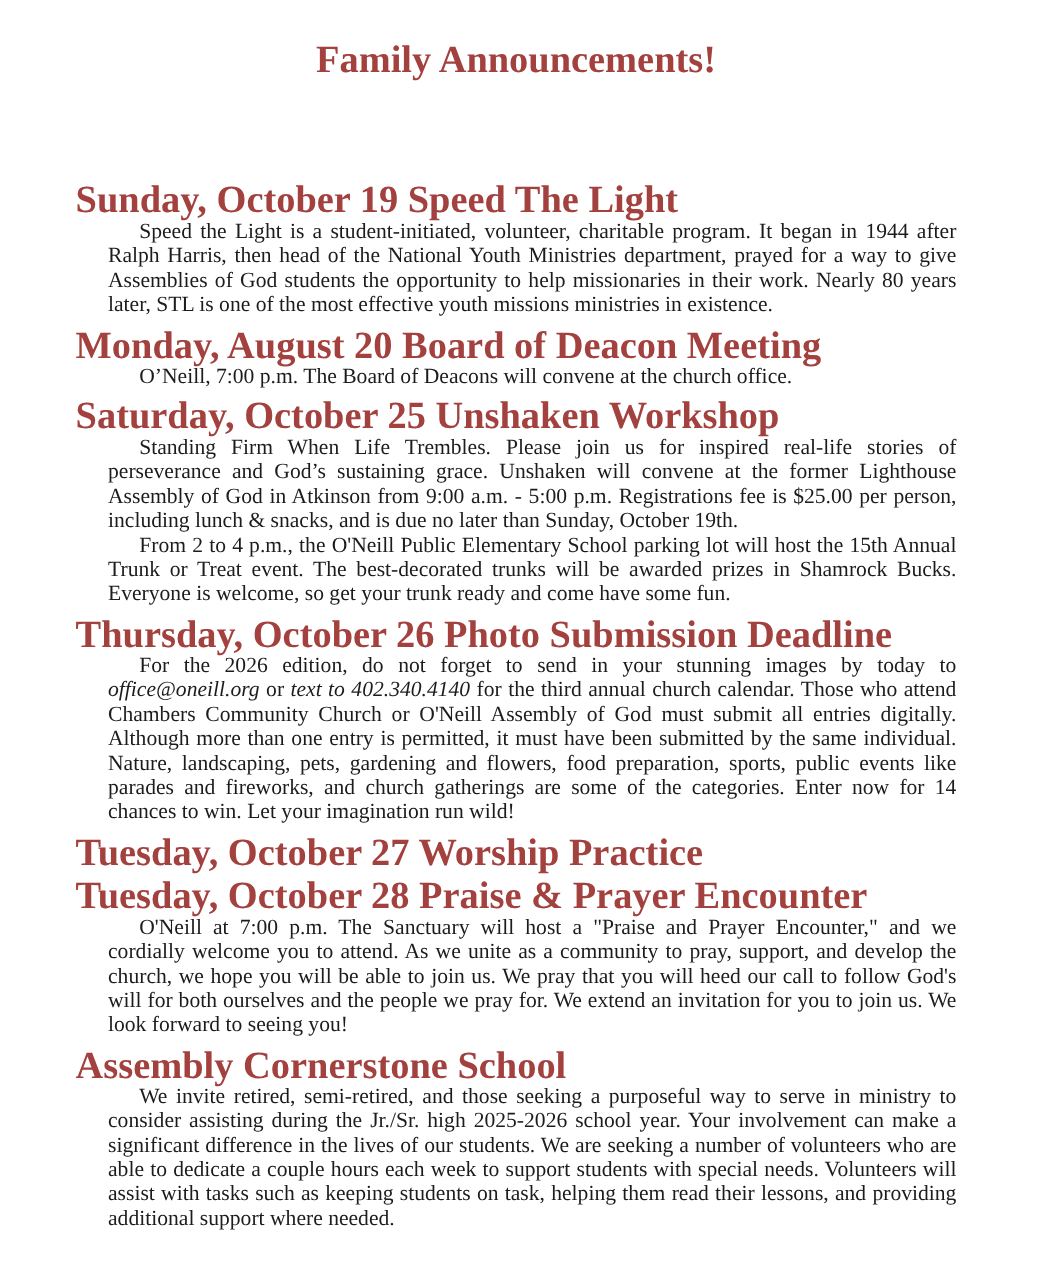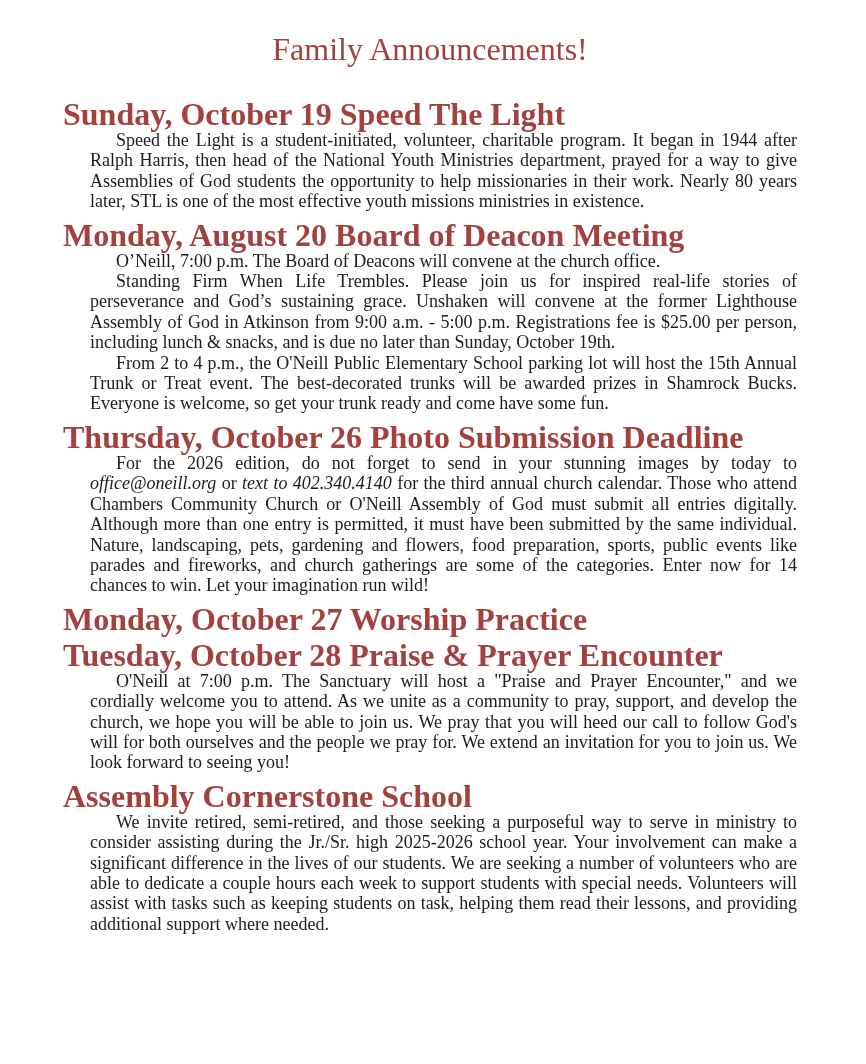--- a/index.html
+++ b/index.html
@@ -16,26 +16,26 @@
     font-family: "Liberation Serif", serif;
     overflow: hidden;
   }
   .page {
     width: 866px;
     height: 1064px;
     padding: 31px 69px 0 63px;
   }
   .title {
     font-family: "Liberation Serif", serif;
-    font-weight: normal;
+    font-weight: bold;
     font-size: 32px;
     line-height: 36px;
     text-align: center;
     color: var(--red);
-    margin: 0 0 35px 0;
+    margin: 0 0 87px 0;
   }
   .section-heading {
     font-family: "Liberation Serif", serif;
     font-weight: bold;
     font-size: 32px;
     line-height: 25px;
     color: var(--red);
     margin: 11px 0 3px 0;
   }
   .para {
@@ -63,29 +63,30 @@
   <div id="sections-host">
       <section class="section">
         <h2 class="section-heading">Sunday, October 19 Speed The Light</h2>
         <p class="para"><span>Speed the Light is a student-initiated, volunteer, charitable program. It began in 1944 after Ralph Harris, then head of the National Youth Ministries department, prayed for a way to give Assemblies of God students the opportunity to help missionaries in their work. Nearly 80 years later, STL is one of the most effective youth missions ministries in existence.</span></p>
       </section>
       <section class="section">
         <h2 class="section-heading">Monday, August 20 Board of Deacon Meeting</h2>
         <p class="para"><span>O’Neill, 7:00 p.m. The Board of Deacons will convene at the church office.</span></p>
       </section>
       <section class="section">
+        <h2 class="section-heading">Saturday, October 25 Unshaken Workshop</h2>
         <p class="para"><span>Standing Firm When Life Trembles. Please join us for inspired real-life stories of perseverance and God’s sustaining grace. Unshaken will convene at the former Lighthouse Assembly of God in Atkinson from 9:00 a.m. - 5:00 p.m.  Registrations fee is $25.00 per person, including lunch &amp; snacks, and is due no later than Sunday, October 19th.</span></p>
         <p class="para"><span>From 2 to 4 p.m., the O'Neill Public Elementary School parking lot will host the 15th Annual Trunk or Treat event. The best-decorated trunks will be awarded prizes in Shamrock Bucks. Everyone is welcome, so get your trunk ready and come have some fun.</span></p>
       </section>
       <section class="section">
         <h2 class="section-heading">Thursday, October 26 Photo Submission Deadline</h2>
         <p class="para"><span>For the 2026 edition, do not forget to send in your stunning images by today to </span><em>office@oneill.org</em><span> or </span><em>text to 402.340.4140</em><span> for the third annual church calendar. Those who attend Chambers Community Church or O'Neill Assembly of God must submit all entries digitally. Although more than one entry is permitted, it must have been submitted by the same individual. Nature, landscaping, pets, gardening and flowers, food preparation, sports, public events like parades and fireworks, and church gatherings are some of the categories. Enter now for 14 chances to win. Let your imagination run wild!</span></p>
       </section>
       <section class="section">
-        <h2 class="section-heading">Monday, October 27 Worship Practice</h2>
+        <h2 class="section-heading">Tuesday, October 27 Worship Practice</h2>
       </section>
       <section class="section">
         <h2 class="section-heading">Tuesday, October 28 Praise &amp; Prayer Encounter</h2>
         <p class="para"><span>O'Neill at 7:00 p.m. The Sanctuary will host a "Praise and Prayer Encounter," and we cordially welcome you to attend. As we unite as a community to pray, support, and develop the church, we hope you will be able to join us. We pray that you will heed our call to follow God's will for both ourselves and the people we pray for. We extend an invitation for you to join us. We look forward to seeing you!</span></p>
       </section>
       <section class="section">
         <h2 class="section-heading">Assembly Cornerstone School</h2>
         <p class="para"><span>We invite retired, semi-retired, and those seeking a purposeful way to serve in ministry to consider assisting during the Jr./Sr. high 2025-2026 school year. Your involvement can make a significant difference in the lives of our students. We are seeking a number of volunteers who are able to dedicate a couple hours each week to support students with special needs. Volunteers will assist with tasks such as keeping students on task, helping them read their lessons, and providing additional support where needed.</span></p>
       </section>
     </div>

